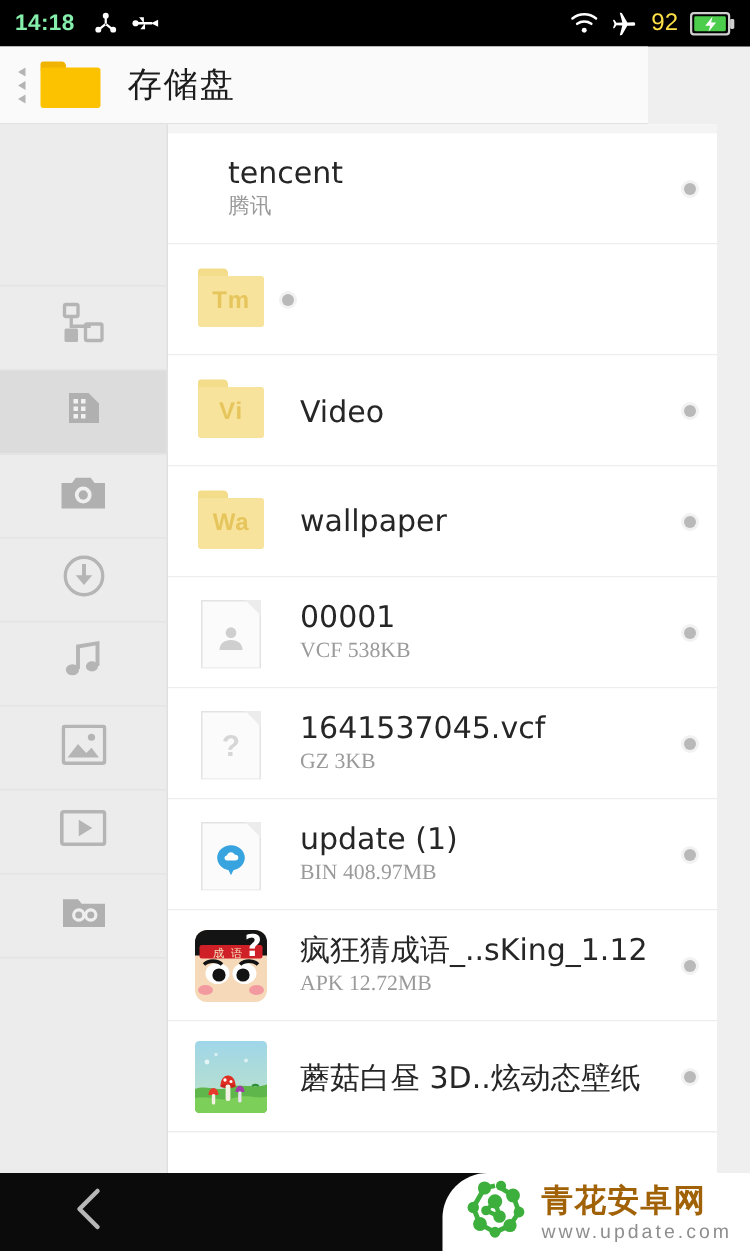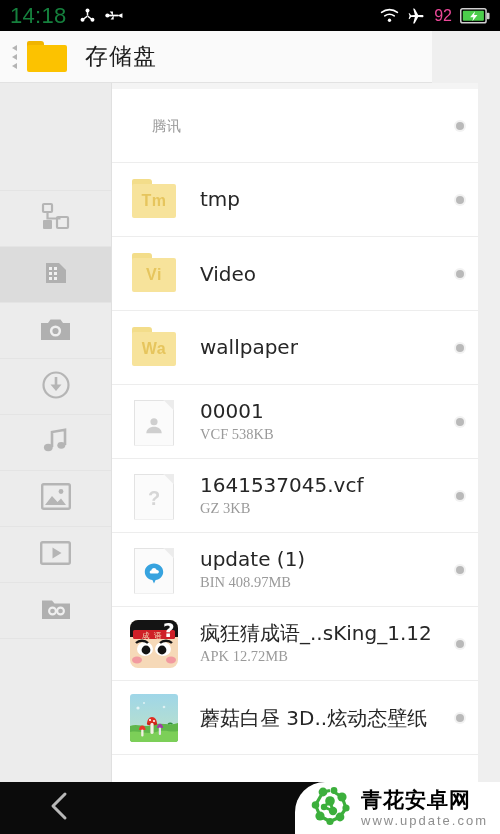--- a/index.html
+++ b/index.html
@@ -10,25 +10,25 @@
     overflow: hidden;
   }
   #app { position: relative; width: 500px; height: 834px; background: #efefef; }
 
   
   .statusbar {
     position: absolute; top: 0; left: 0; width: 500px; height: 31px;
     background: #000; color: #fff;
     display: flex; align-items: center; padding: 0 10px;
   }
-  .sb-time { font-size: 22px; letter-spacing: .3px; font-weight: 400; color:#15803d; }
+  .sb-time { font-size: 15px; letter-spacing: .3px; font-weight: 700; color:#86efac; }
   .sb-left-icons { display: flex; align-items: center; gap: 9px; margin-left: 12px; }
   .sb-spacer { flex: 1 1 auto; }
   .sb-right { display: flex; align-items: center; gap: 8px; }
-  .sb-batt-num { font-size: 16px; color: #ec4899; }
+  .sb-batt-num { font-size: 16px; color: #fde047; }
   .icon-svg { display: block; }
 
   
   .header {
     position: absolute; top: 31px; left: 0; width: 432px; height: 52px;
     background: #fafafa; display: flex; align-items: center;
     border-bottom: 1px solid #e2e2e2;
   }
   .drawer-tris {
     width: 18px; margin-left: 5px; display: flex; flex-direction: column;
@@ -141,21 +141,21 @@
   .nav-back {
     width: 120px; display:flex; align-items:center; justify-content:center;
   }
   .watermark {
     position: absolute; right: 0; bottom: 0; height: 52px;
     background: #fff; border-top-left-radius: 30px; border-bottom-left-radius: 0;
     display: flex; align-items: center; padding: 0 12px 0 14px;
   }
   .wm-texts { margin-left: 8px; line-height: 1; }
   .wm-cn {
-    font-size: 21px; color: #000000; font-weight: 700; letter-spacing: 1px;
+    font-size: 21px; color: #a16207; font-weight: 700; letter-spacing: 1px;
     font-family: "DejaVu Sans", "Liberation Sans", sans-serif;
   }
   .wm-url {
     font-size: 13px; color: #8e8e8e; letter-spacing: 2px; margin-top: 3px;
     font-family: "Liberation Sans", sans-serif;
   }
   
   .gutter {
     position:absolute; top:83px; right:0; width:22px; bottom:52px; background:#efefef;
   }
@@ -318,37 +318,34 @@
     </div>
   </div>
 
   <div class="gutter"></div>
 
   <div class="listwrap">
     <div class="list-topgap"></div>
 
     <div class="row">
       <div class="texts">
+        <div class="title">tencent</div>
         <div class="sub">腾讯</div>
       </div>
       <div class="dot"></div>
     </div>
 
     <div class="row">
       <div class="thumb">
         <div class="fold">
             <span class="ftab"></span>
           <span class="fbody">
               <span class="fletters">Tm</span>
             </span>
         </div>
-      </div>
-      <div class="texts">
-        <div class="title">tmp</div>
-        <div class="sub"></div>
       </div>
       <div class="dot"></div>
     </div>
 
     <div class="row">
       <div class="thumb">
         <div class="fold">
             <span class="ftab"></span>
           <span class="fbody">
               <span class="fletters">Vi</span>

